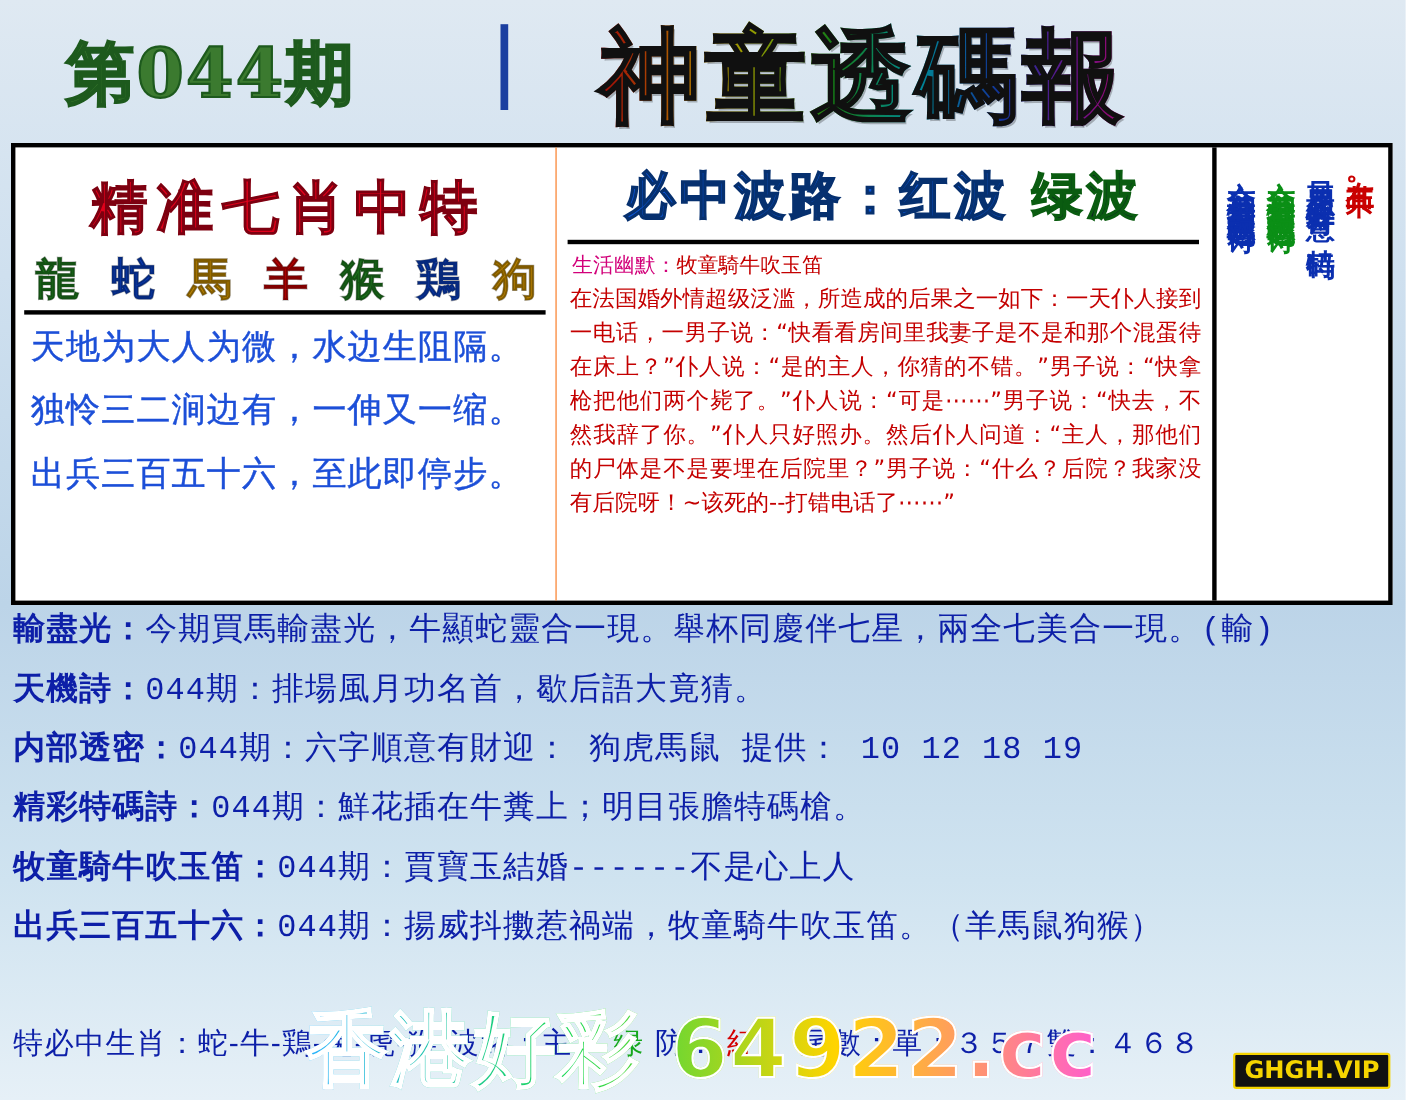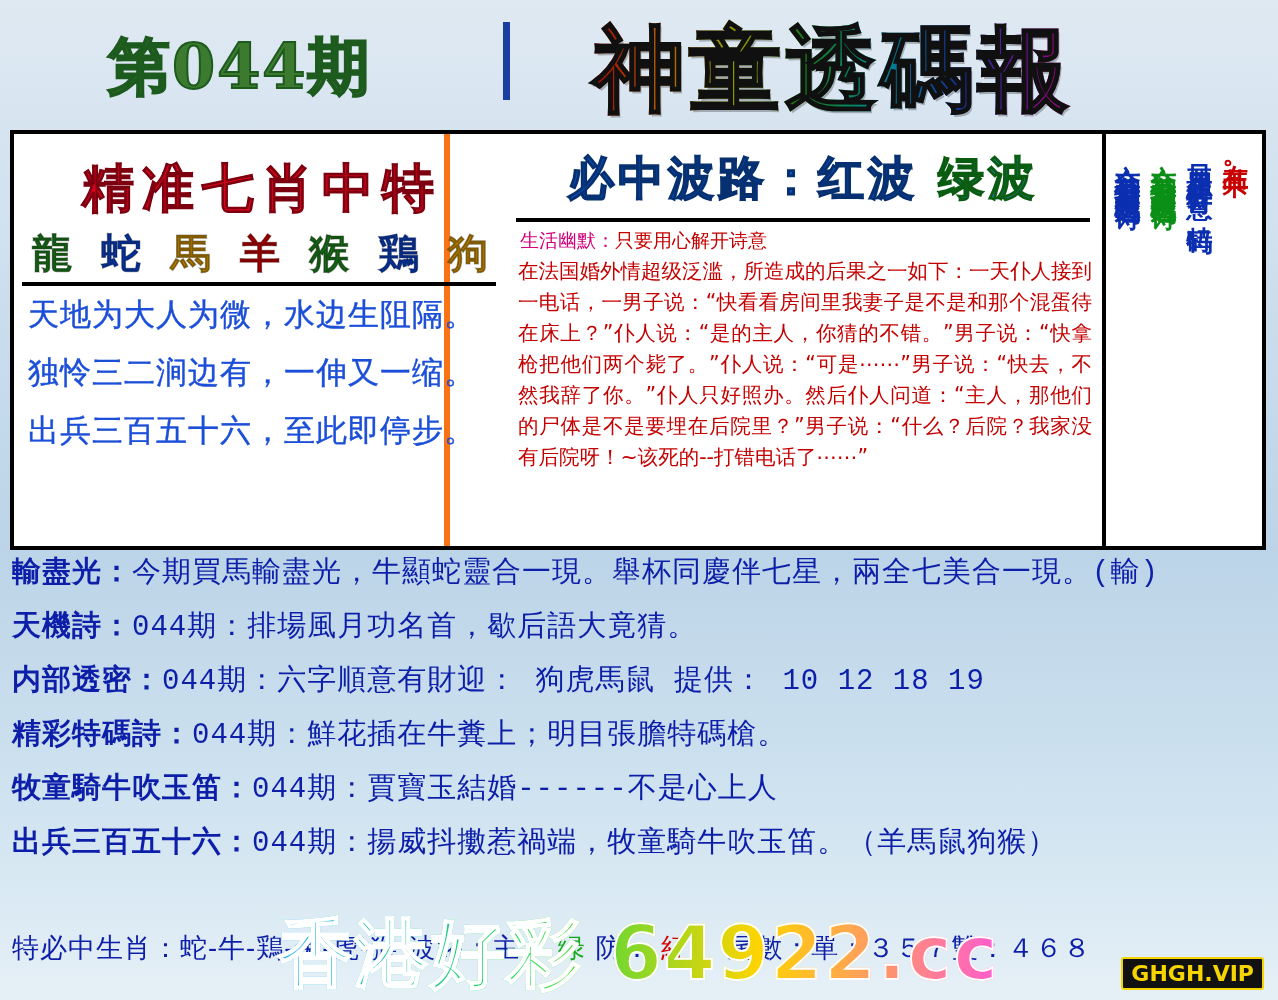--- a/index.html
+++ b/index.html
@@ -10,21 +10,21 @@
     overflow:hidden;
     position:relative;
   }
   .page{
     position:absolute;inset:0;
     background:
       linear-gradient(to bottom, #dfe9f2 0%, #cfe0ef 25%, #bcd4e8 55%, #cfe3f0 80%, #e6f0f7 100%);
   }
   
   .header{
-    position:absolute;left:0;top:0;width:1139px;height:125px;margin-left:48px;
+    position:absolute;left:0;top:0;width:1139px;height:125px;
   }
   .issue{
     position:absolute;left:60px;top:25px;
     font-family:"DejaVu Serif","Liberation Serif",serif;
     font-weight:bold;font-size:62px;color:#3b7a2f;
     -webkit-text-stroke:2px #1d5a1d;
     letter-spacing:2px;
   }
   .divider{
     position:absolute;left:455px;top:22px;width:7px;height:78px;
@@ -38,22 +38,22 @@
     -webkit-background-clip:text;background-clip:text;color:transparent;
     -webkit-text-stroke:2px #101010;
     text-shadow:2px 3px 0 rgba(0,0,0,.25);
   }
   
   .frame{
     position:absolute;left:10px;top:130px;width:1256px;height:420px;
     border:4px solid #000;background:#fff;box-sizing:border-box;
   }
   .col-left{
-    position:absolute;left:0;top:0;width:436px;height:412px;
-    border-right:6px solid #f97316;box-sizing:border-box;
+    position:absolute;left:0;top:0;width:492px;height:412px;
+    border-right:1px solid #f97316;box-sizing:border-box;
   }
   .col-mid{
     position:absolute;left:492px;top:0;width:600px;height:412px;
     border-right:4px solid #000;box-sizing:border-box;
   }
   .col-right{
     position:absolute;left:1092px;top:0;width:156px;height:412px;
     box-sizing:border-box;
   }
   .left-title{
@@ -81,21 +81,21 @@
     font-size:31px;color:#1c4fd8;letter-spacing:1px;
     margin:0 0 16px 0;white-space:nowrap;
     -webkit-text-stroke:.4px #1c4fd8;
   }
   .mid-title{
     position:absolute;left:0;top:14px;width:594px;text-align:center;
     font-family:"DejaVu Serif","Liberation Serif",serif;
     font-weight:bold;font-size:46px;letter-spacing:4px;
     color:#0b55d6;-webkit-text-stroke:1.5px #06306f;
   }
-  .mid-title .green{color:#3b82f6;-webkit-text-stroke:1.5px #0a5c10;}
+  .mid-title .green{color:#0f172a;-webkit-text-stroke:1.5px #0a5c10;}
   .mid-rule{position:absolute;left:10px;top:84px;width:574px;height:4px;background:#000;}
   .joke-head{
     position:absolute;left:14px;top:94px;width:570px;
     font-family:"DejaVu Sans","Liberation Sans",sans-serif;font-size:19px;
   }
   .joke-head .k{color:#d2007a;}
   .joke-head .v{color:#c40000;}
   .joke-body{
     position:absolute;left:12px;top:122px;width:574px;
     font-family:"DejaVu Sans","Liberation Sans",sans-serif;
@@ -180,21 +180,21 @@
         </div>
     </div>
 
     <div class="col-mid">
       <div class="mid-title">
         <span>必中波路：红波</span>
         <span class="green">绿波</span>
       </div>
       <div class="mid-rule"></div>
       <div class="joke-head">
-        <span class="k">生活幽默：</span><span class="v">只要用心解开诗意</span>
+        <span class="k">生活幽默：</span><span class="v">牧童騎牛吹玉笛</span>
       </div>
       <div class="joke-body">在法国婚外情超级泛滥，所造成的后果之一如下：一天仆人接到一电话，一男子说：“快看看房间里我妻子是不是和那个混蛋待在床上？”仆人说：“是的主人，你猜的不错。”男子说：“快拿枪把他们两个毙了。”仆人说：“可是⋯⋯”男子说：“快去，不然我辞了你。”仆人只好照办。然后仆人问道：“主人，那他们的尸体是不是要埋在后院里？”男子说：“什么？后院？我家没有后院呀！~该死的--打错电话了⋯⋯”</div>
     </div>
 
     <div class="col-right">
       <div class="right-vert rv1">在其中。</div>
       <div class="right-vert rv2">只要用心解开诗意，特码</div>
       <div class="right-vert rv3">六合神童特别奉献透码诗</div>
       <div class="right-vert rv4">六合神童特别奉献透码诗</div>
     </div>

